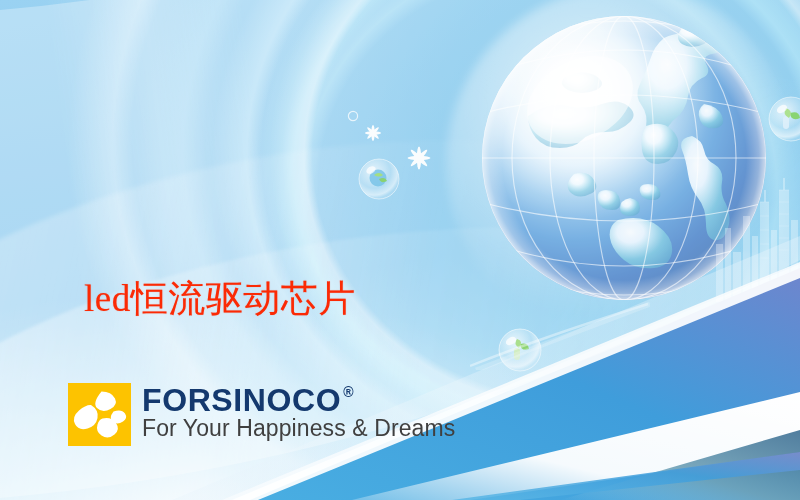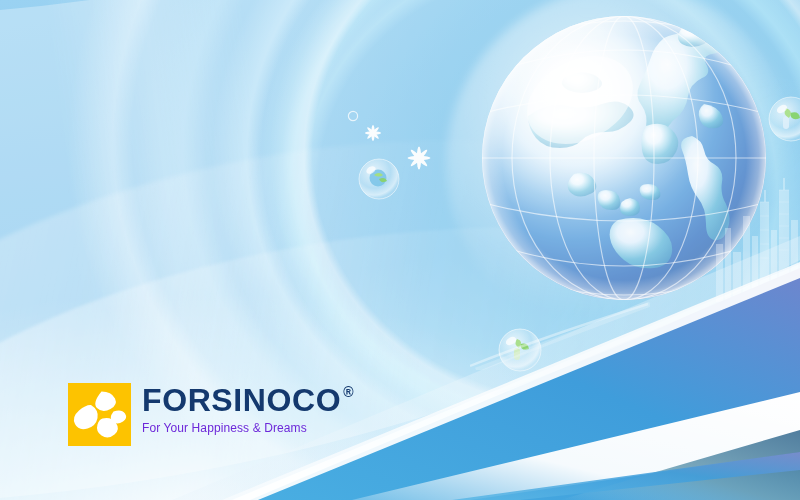--- a/index.html
+++ b/index.html
@@ -104,21 +104,21 @@
   #logo-mark svg{position:absolute;left:0;top:0;}
   #logo-text{margin-left:11px;padding-top:1px;}
   #logo-word{
     display:flex;align-items:flex-start;
     color:#14396e;font-weight:bold;font-size:32px;line-height:32px;
     letter-spacing:.6px;
     font-family:"Liberation Sans","DejaVu Sans",sans-serif;
   }
   #logo-reg{font-size:14px;line-height:14px;margin-left:2px;margin-top:1px;}
   #logo-tag{
-    color:#6d28d9;font-size:12px;line-height:20px;margin-top:2px;
+    color:#404040;font-size:23px;line-height:20px;margin-top:2px;
     letter-spacing:.1px;
     font-family:"Liberation Sans","DejaVu Sans",sans-serif;
   }
 </style>
 </head>
 <body>
 
 <div id="stage">
 
   <div class="layer" id="bg-base"></div>
@@ -343,20 +343,21 @@
     <path d="M800 392 L800 452 L470 500 L352 500 Z" fill="url(#bandWhite)"></path>
 
     <path d="M800 430 L800 500 L560 500 Z" fill="url(#bandDark)" opacity=".9"></path>
 
     <path d="M800 452 L800 470 L520 500 L452 500 Z" fill="url(#bandBlue2)" opacity=".85"></path>
 
     <path d="M0 498 q420 -36 800 -238 L800 -232 q-392 206 -800 242 Z" fill="#ffffff" opacity=".30"></path>
   </svg>
 
   <div id="headline">
+    <span class="l1">led恒流驱动芯片</span>
   </div>
 
   <div id="logo">
     <div id="logo-mark">
       <svg width="63" height="63" viewBox="0 0 63 63">
         <g fill="#ffffff">
           <path d="M33.5 8.5 q10 0 13.5 7 q3 6.5-4.5 10.5 q-8 4.5-13.5 -1 q-5-5 4.5-16.5z"></path>
           <path d="M23 22 q8 5 6.5 13 q-1.5 8-10 10.5 q-9 2.5-12.5-4.5 q-3.5-7 4-13.5 q7-6 12-5.5z"></path>
           <path d="M34.5 35.5 q9-2 13.5 4.5 q4.5 6.5-1.5 11.5 q-6.5 5.5-13 1 q-6-4-4-11 q1.5-5 5-6z"></path>
           <path d="M45.5 28.5 q8-3 11.5 2 q3 4.5-2 8 q-6 4-10.5 0 q-4-3.5 1-10z"></path>

